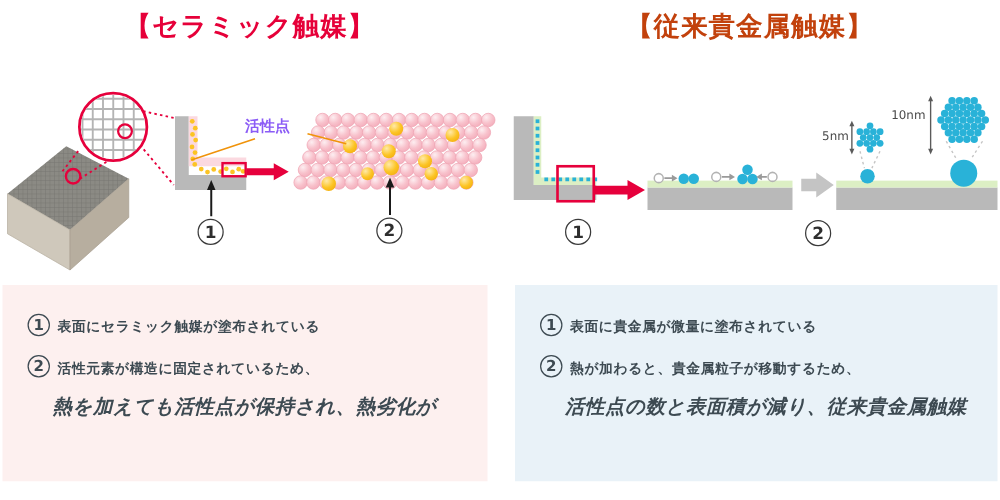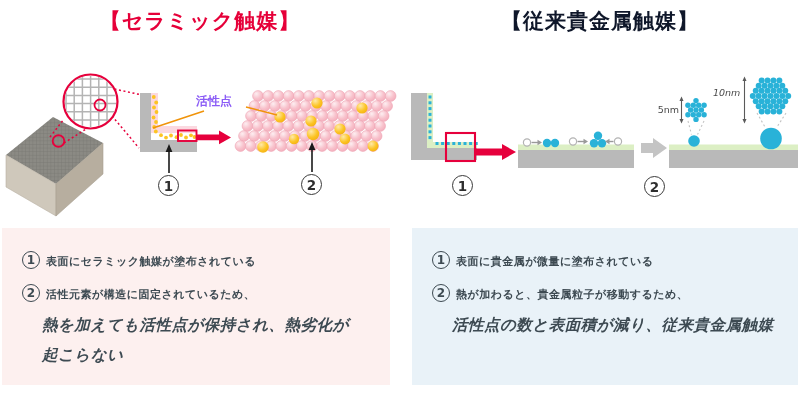--- a/index.html
+++ b/index.html
@@ -1,29 +1,29 @@
 <!DOCTYPE html>
 <html><head>
 <meta charset="utf-8">
 <style>
   html,body{margin:0;padding:0;background:#fff;}
   .stage{position:relative;width:800px;height:400px;background:#ffffff;overflow:hidden;
          font-family:"DejaVu Sans","Liberation Sans",sans-serif;padding-left:36px;}
   .title{position:absolute;top:7px;width:400px;text-align:center;
          font-size:21px;font-weight:bold;letter-spacing:1px;}
   .title-left{left:0;color:#e60039;}
-  .title-right{left:400px;color:#0f172a;}
+  .title-right{left:400px;color:#c2410c;}
   .diagram-svg{position:absolute;left:0;top:0;}
   .lbl{position:absolute;font-weight:bold;white-space:nowrap;}
   .lbl-active{left:196px;top:93px;font-size:12px;color:#8b5cf6;}
   .lbl-move{left:519px;top:81px;width:130px;text-align:center;font-size:16px;color:#189fc6;}
   .lbl-agg{left:663px;top:53px;width:134px;text-align:center;font-size:16px;color:#189fc6;}
   .lbl-size{position:absolute;font-size:9.5px;font-weight:normal;color:#4a4a4a;white-space:nowrap;}
   .lbl-5nm{left:657px;top:104px;width:22px;text-align:right;}
-  .lbl-10nm{left:713px;top:87px;width:26px;text-align:right;font-style:italic;}
+  .lbl-10nm{left:713px;top:87px;width:26px;text-align:right;}
   .stepnum{position:absolute;width:21px;height:21px;border:1.4px solid #3a3a3a;border-radius:50%;
            background:#fff;color:#2e2e2e;font-size:13.5px;font-weight:bold;line-height:21px;
            text-align:center;box-sizing:border-box;}
   .note-box{position:absolute;top:228px;height:157px;box-sizing:border-box;padding:21px 14px 0 20px;}
   .note-left{left:2px;width:388px;background:#fdf0ef;}
   .note-right{left:412px;width:386px;background:#e9f2f8;}
   .note-item{display:flex;align-items:flex-start;margin-bottom:7px;}
   .note-num{flex:0 0 18px;width:18px;height:18px;border:1.3px solid #3d4a52;border-radius:50%;
             color:#3d4a52;font-size:12px;font-weight:bold;line-height:17px;text-align:center;
             box-sizing:border-box;margin-top:2px;margin-right:6px;}
@@ -364,21 +364,20 @@
   <div class="note-box note-left">
     <div class="note-item">
       <span class="note-num">1</span>
       <span class="note-lines">表面にセラミック触媒が塗布されている</span>
     </div>
     <div class="note-item">
       <span class="note-num">2</span>
       <span class="note-lines">活性元素が構造に固定されているため、</span>
     </div>
     <div class="note-cont">熱を加えても活性点が保持され、熱劣化が</div>
-    <div class="note-cont">起こらない</div>
   </div>
 
   <div class="note-box note-right">
     <div class="note-item">
       <span class="note-num">1</span>
       <span class="note-lines">表面に貴金属が微量に塗布されている</span>
     </div>
     <div class="note-item">
       <span class="note-num">2</span>
       <span class="note-lines">熱が加わると、貴金属粒子が移動するため、</span>

